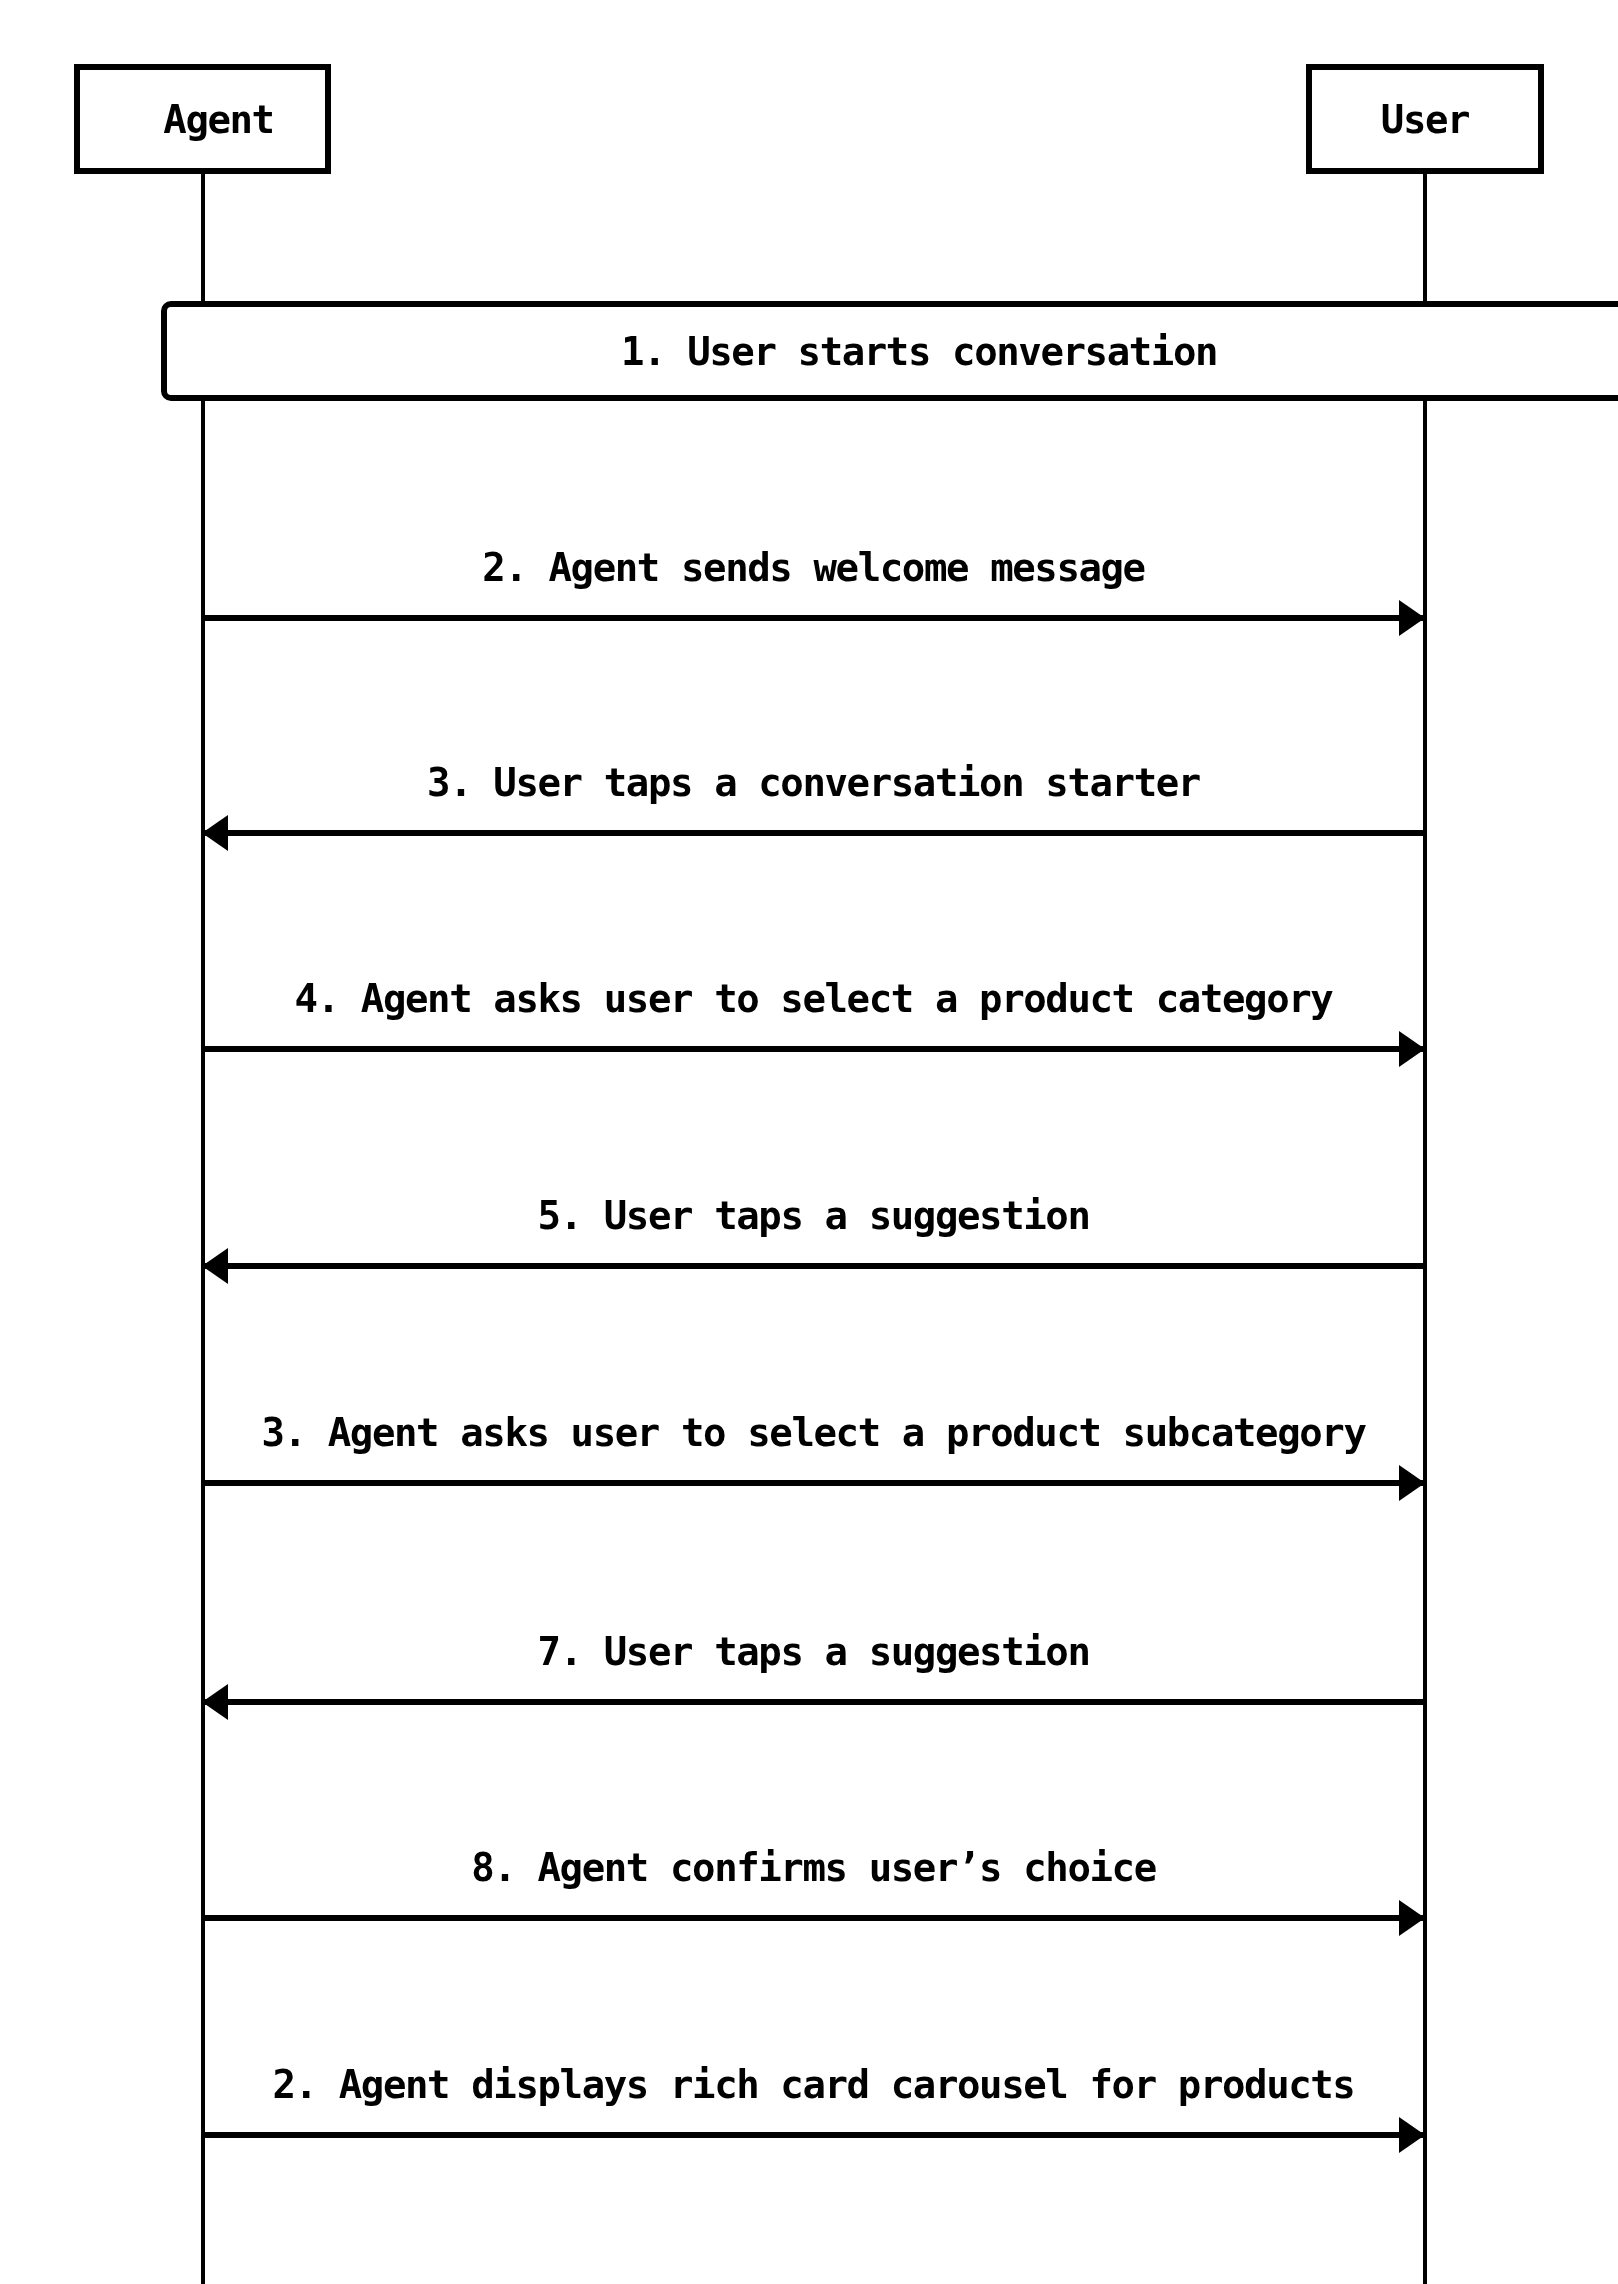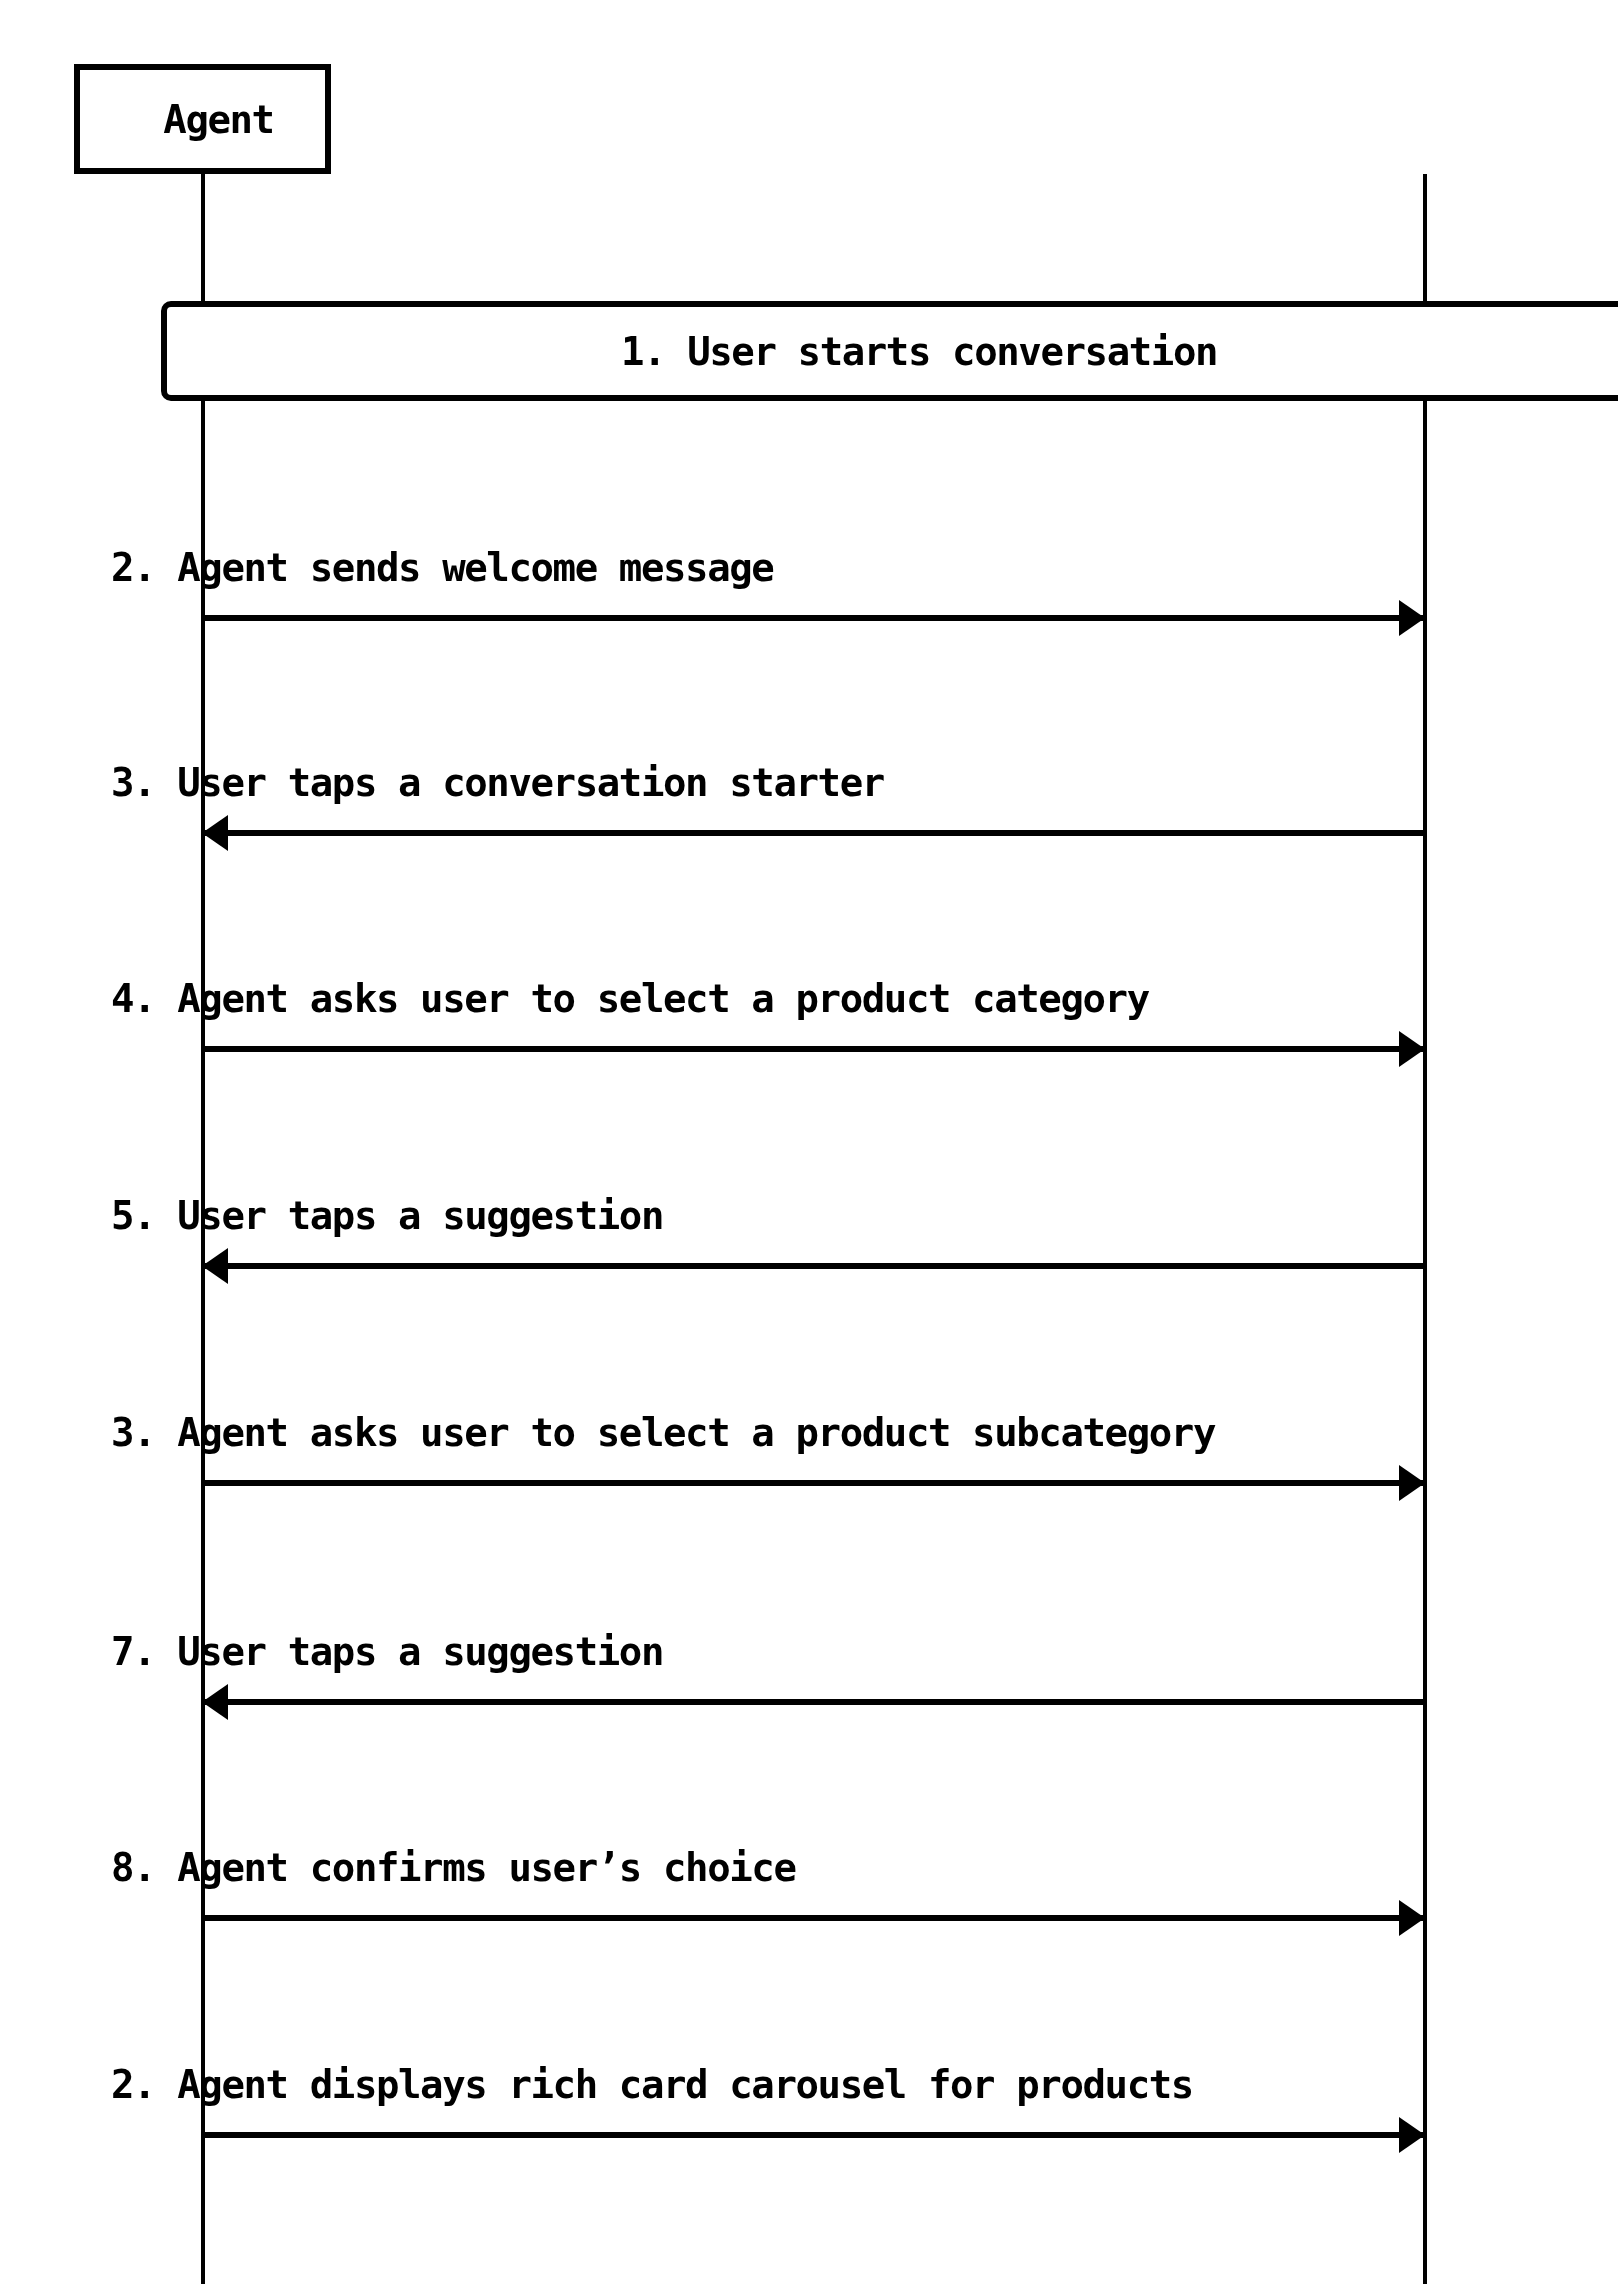--- a/index.html
+++ b/index.html
@@ -67,20 +67,21 @@
     left: 202px;
     width: 1223px;
     height: 0;
     z-index: 2;
   }
   .msg-label {
     position: absolute;
     left: -91px;
     right: -91px;
     bottom: 26.5px;
+    text-align: center;
     font-size: 39px;
     font-weight: bold;
     letter-spacing: -1.4px;
     line-height: 48px;
     white-space: pre-line;
   }
   .msg-line {
     position: absolute;
     left: 0;
     right: 0;
@@ -109,20 +110,23 @@
 <body>
 
 <div class="canvas">
 
   <div class="lifeline" style="left:201px;  top:174px; height:2987px;"></div>
   <div class="lifeline" style="left:1423px; top:174px; height:2987px;"></div>
 
   <div class="actor-box" style="left:74px; top:64px; width:257px; height:110px;padding-left:32px;">
     <span class="actor-label">Agent</span>
   </div>
+  <div class="actor-box" style="left:1306px; top:64px; width:238px; height:110px;">
+    <span class="actor-label">User</span>
+  </div>
 
   <div class="note-box" style="left:161px; top:301px; width:1516px; height:100px;border-radius:10px;">
     <span class="note-label">1. User starts conversation</span>
   </div>
 
   <div class="msg" style="top:618px;" data-direction="right">
     <div class="msg-label">2. Agent sends welcome message</div>
     <div class="msg-line"></div>
     <div class="arrowhead head-right"></div>
 

